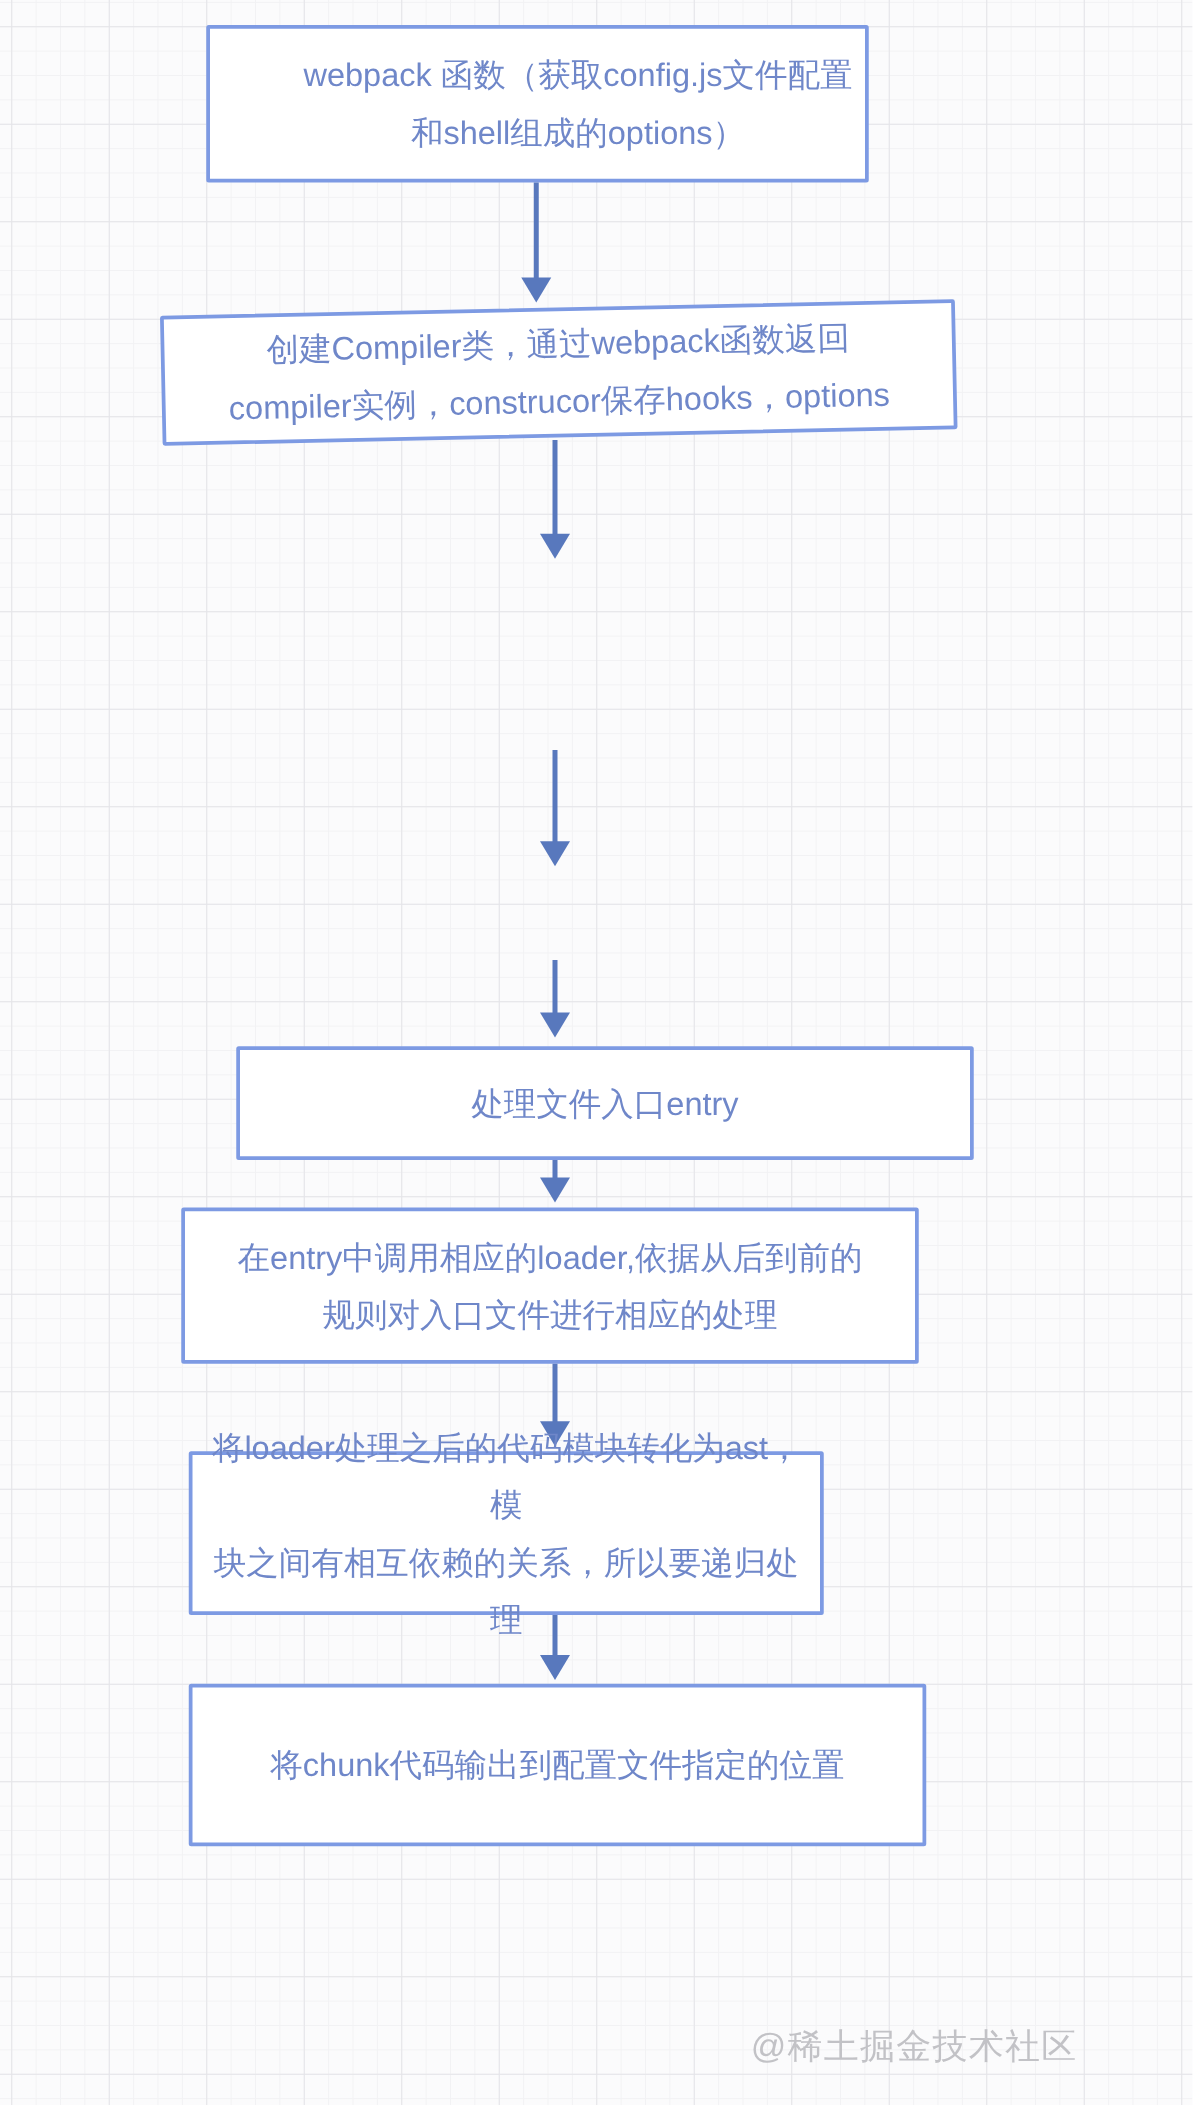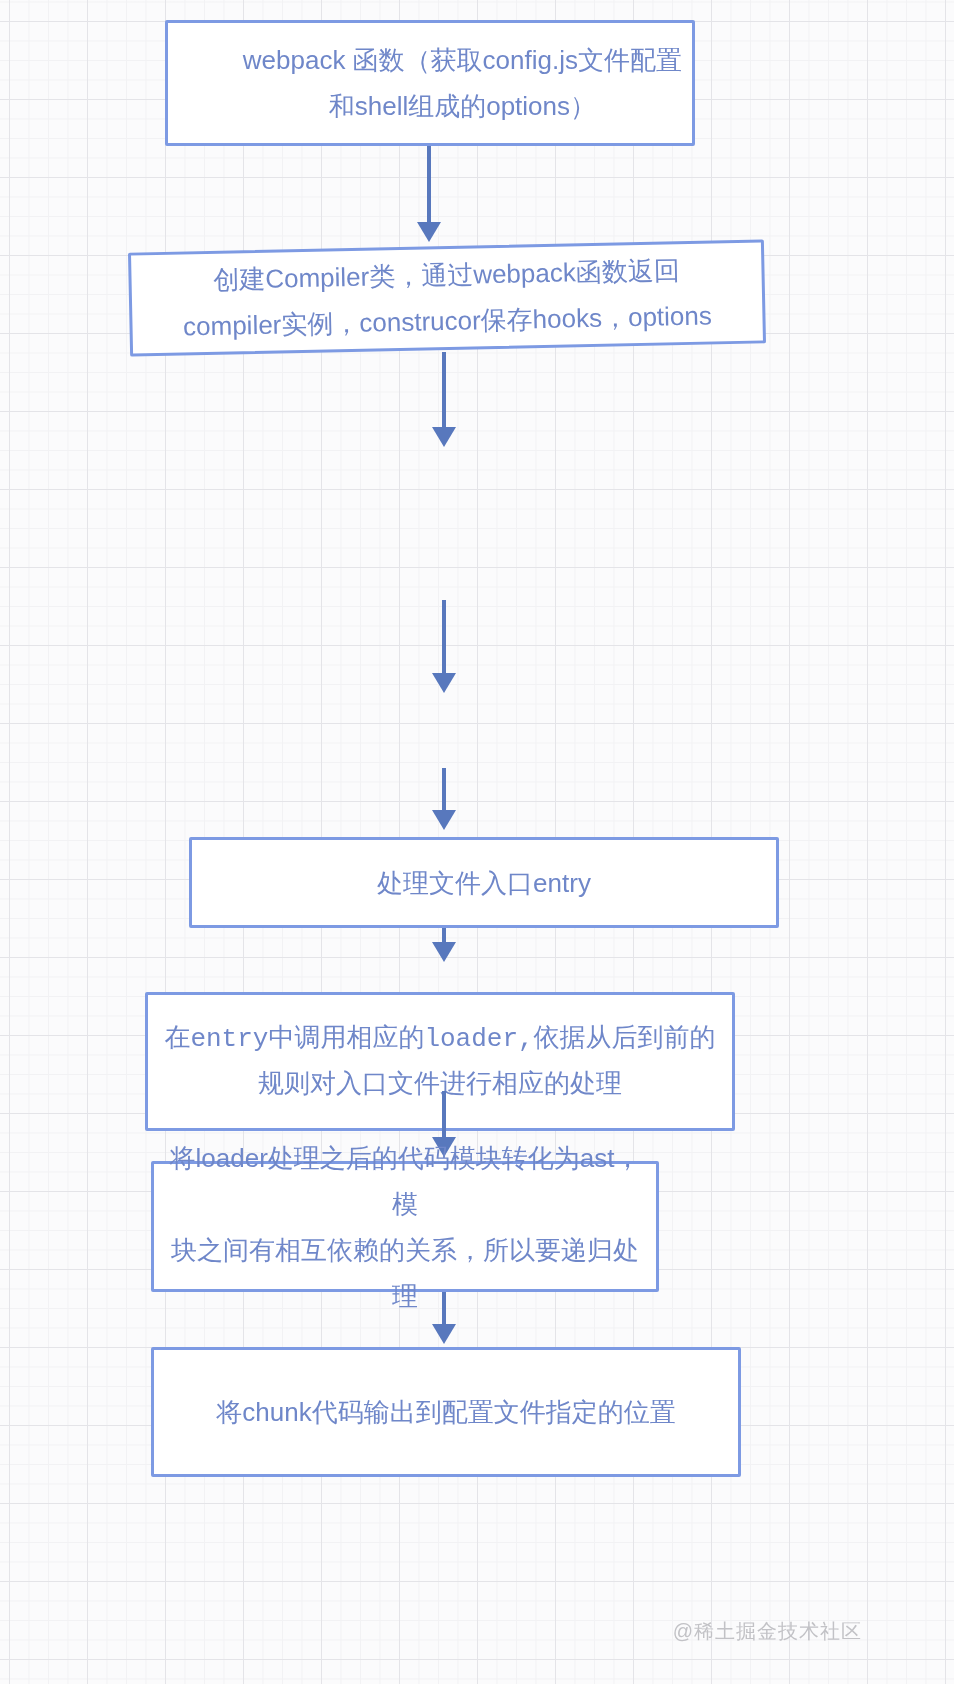--- a/index.html
+++ b/index.html
@@ -49,21 +49,21 @@
   .arrow-line{width:4px;flex:1;background:var(--arrow);}
   .arrow-head{
     width:0;height:0;margin-top:-1px;
     border-left:12px solid transparent;
     border-right:12px solid transparent;
     border-top:20px solid var(--arrow);
   }
   .watermark{
     position:absolute;right:92px;top:1618px;
     color:var(--watermark);
-    font-size:20px;letter-spacing:1px;
+    font-size:28px;letter-spacing:1px;
   }
 </style>
 </head>
 <body>
 
 <div class="canvas">
 
   <div class="node" style="left:165px;top:20px;width:530px;height:126px;justify-content:flex-end;">
     <span class="node-text">webpack 函数（获取config.js文件配置
 和shell组成的options）</span>
@@ -98,21 +98,21 @@
 
   <div class="node" style="left:151px;top:837px;width:590px;height:91px;margin-left:38px;">
     <span class="node-text">处理文件入口entry</span>
   </div>
 
   <div class="arrow" style="left:432px;top:928px;height:34px;">
     <div class="arrow-line"></div>
     <div class="arrow-head"></div>
   </div>
 
-  <div class="node" style="left:145px;top:992px;width:590px;height:139px;font-family:Liberation Mono, monospace;">
+  <div class="node" style="left:145px;top:966px;width:590px;height:125px;">
     <span class="node-text">在entry中调用相应的loader,依据从后到前的
 规则对入口文件进行相应的处理</span>
   </div>
 
   <div class="arrow" style="left:432px;top:1091px;height:66px;">
     <div class="arrow-line"></div>
     <div class="arrow-head"></div>
   </div>
 
   <div class="node" style="left:151px;top:1161px;width:508px;height:131px;">

